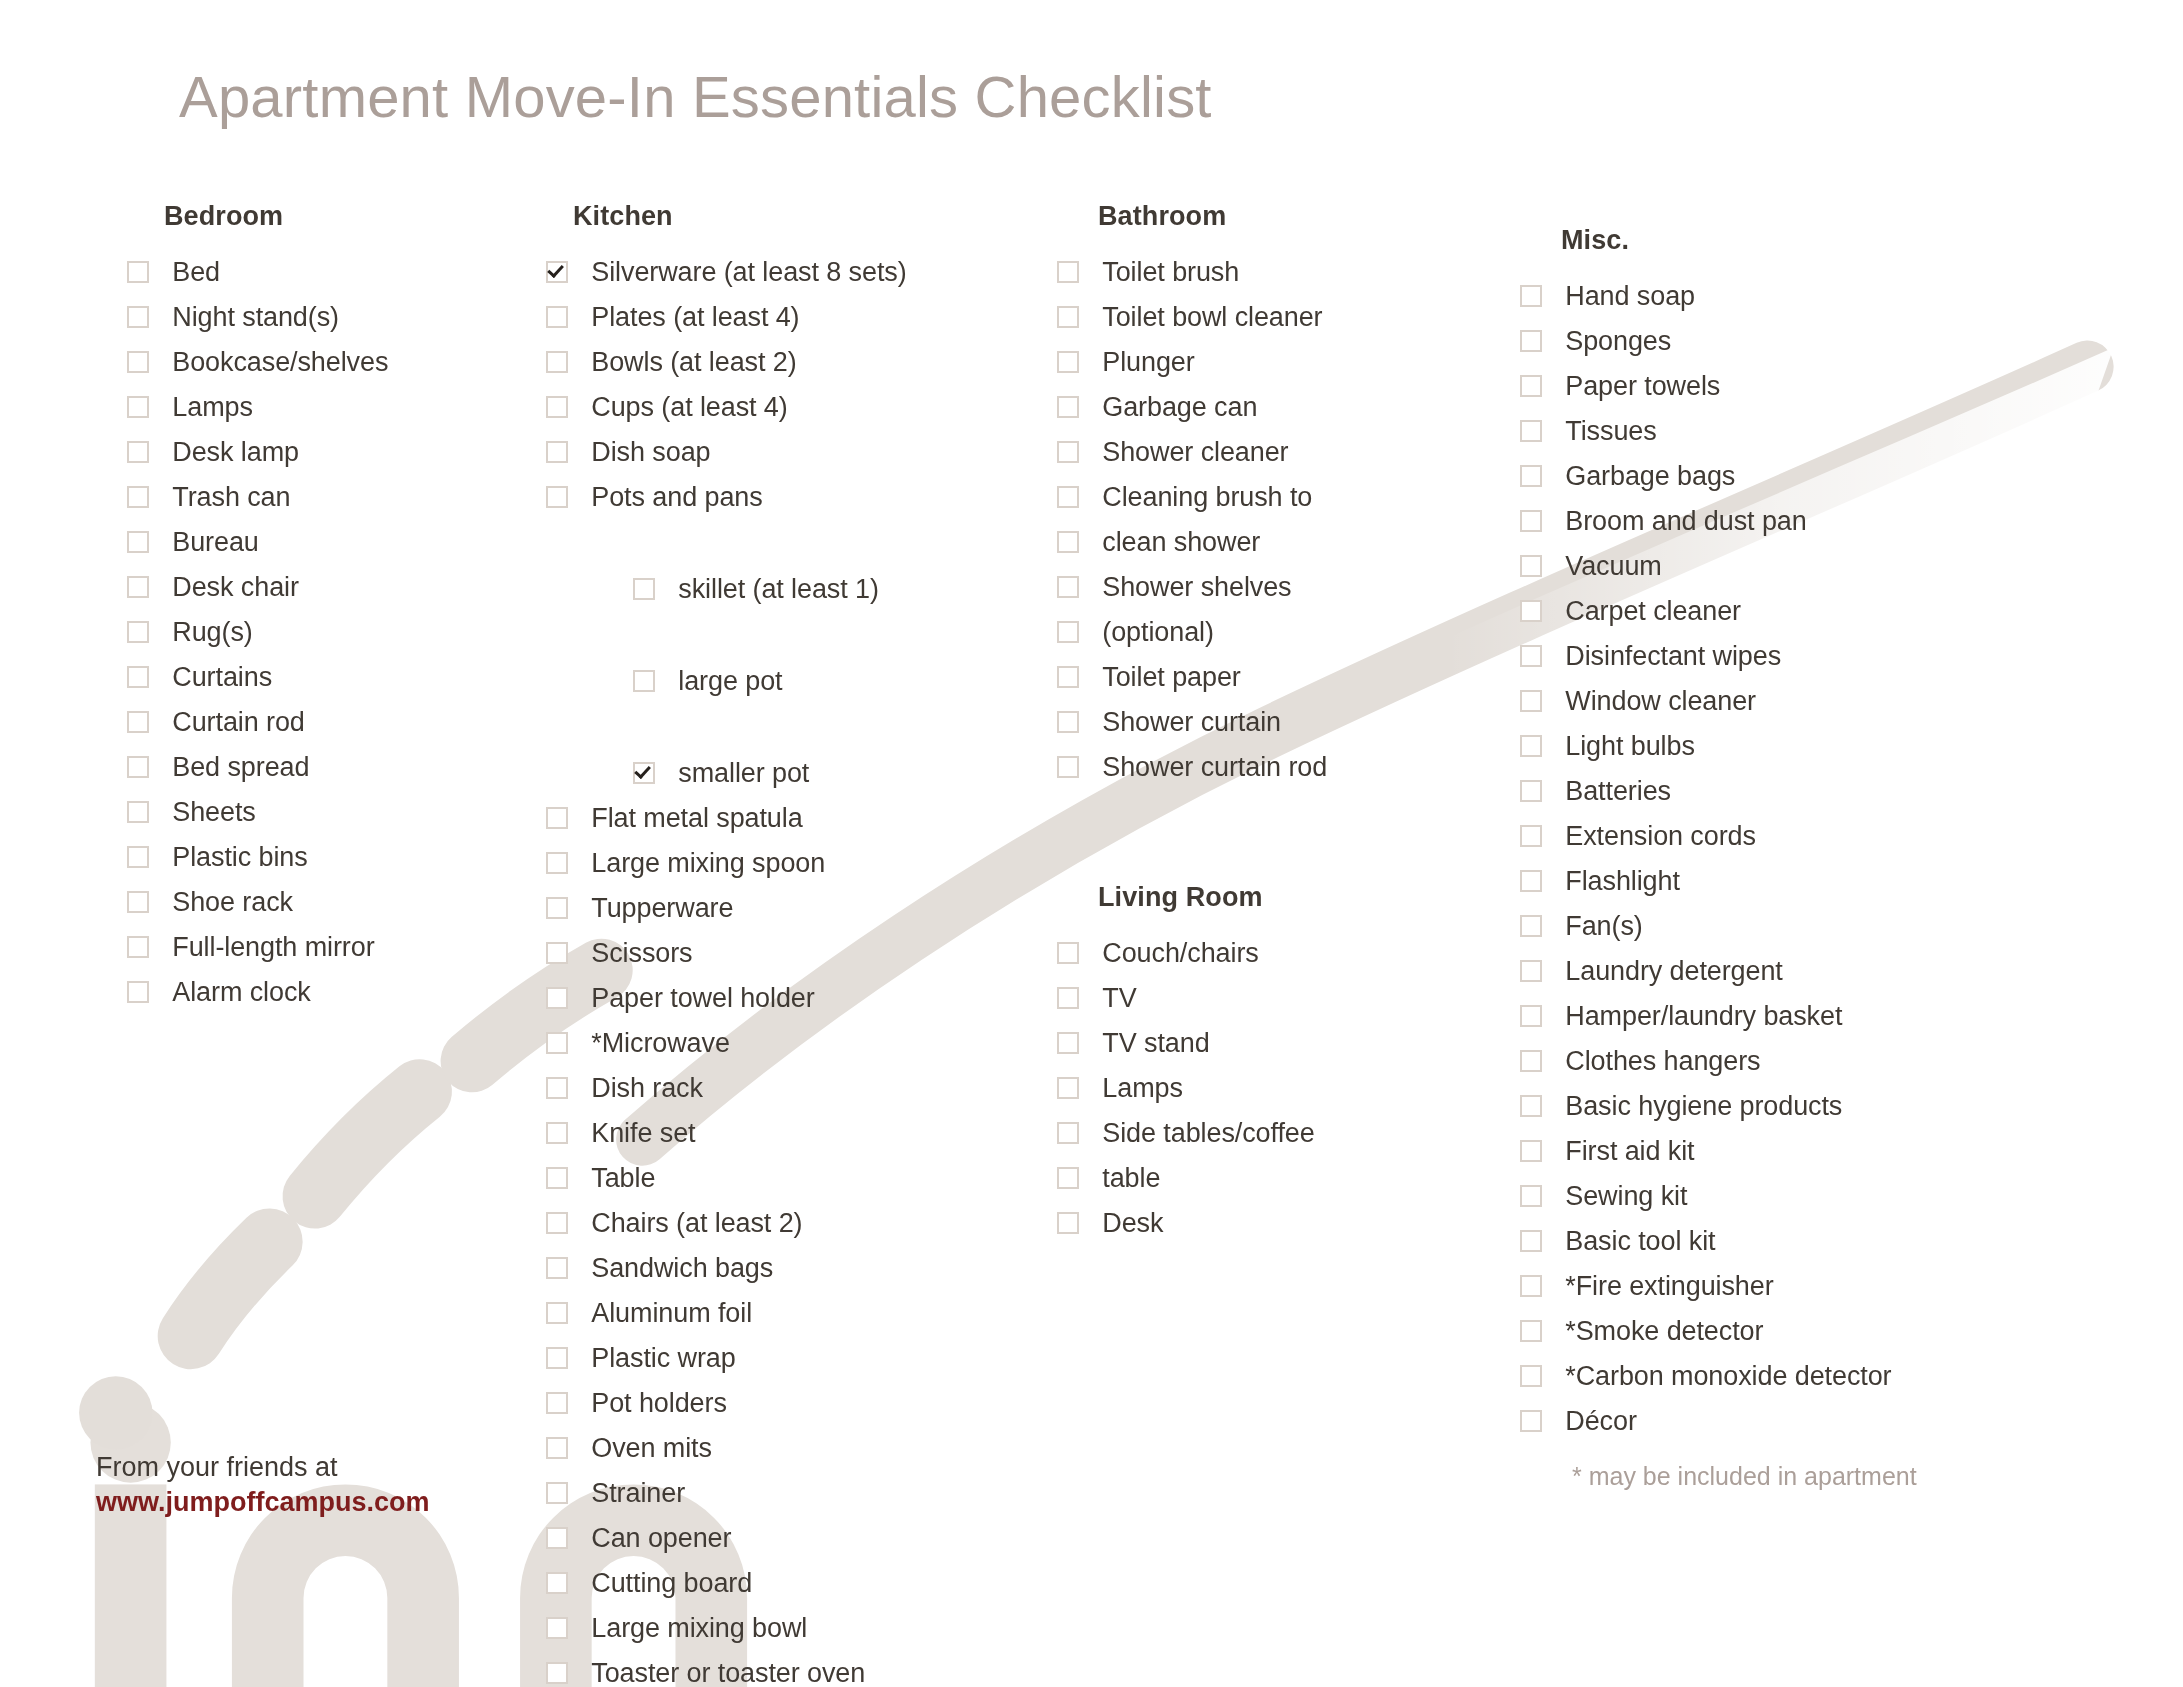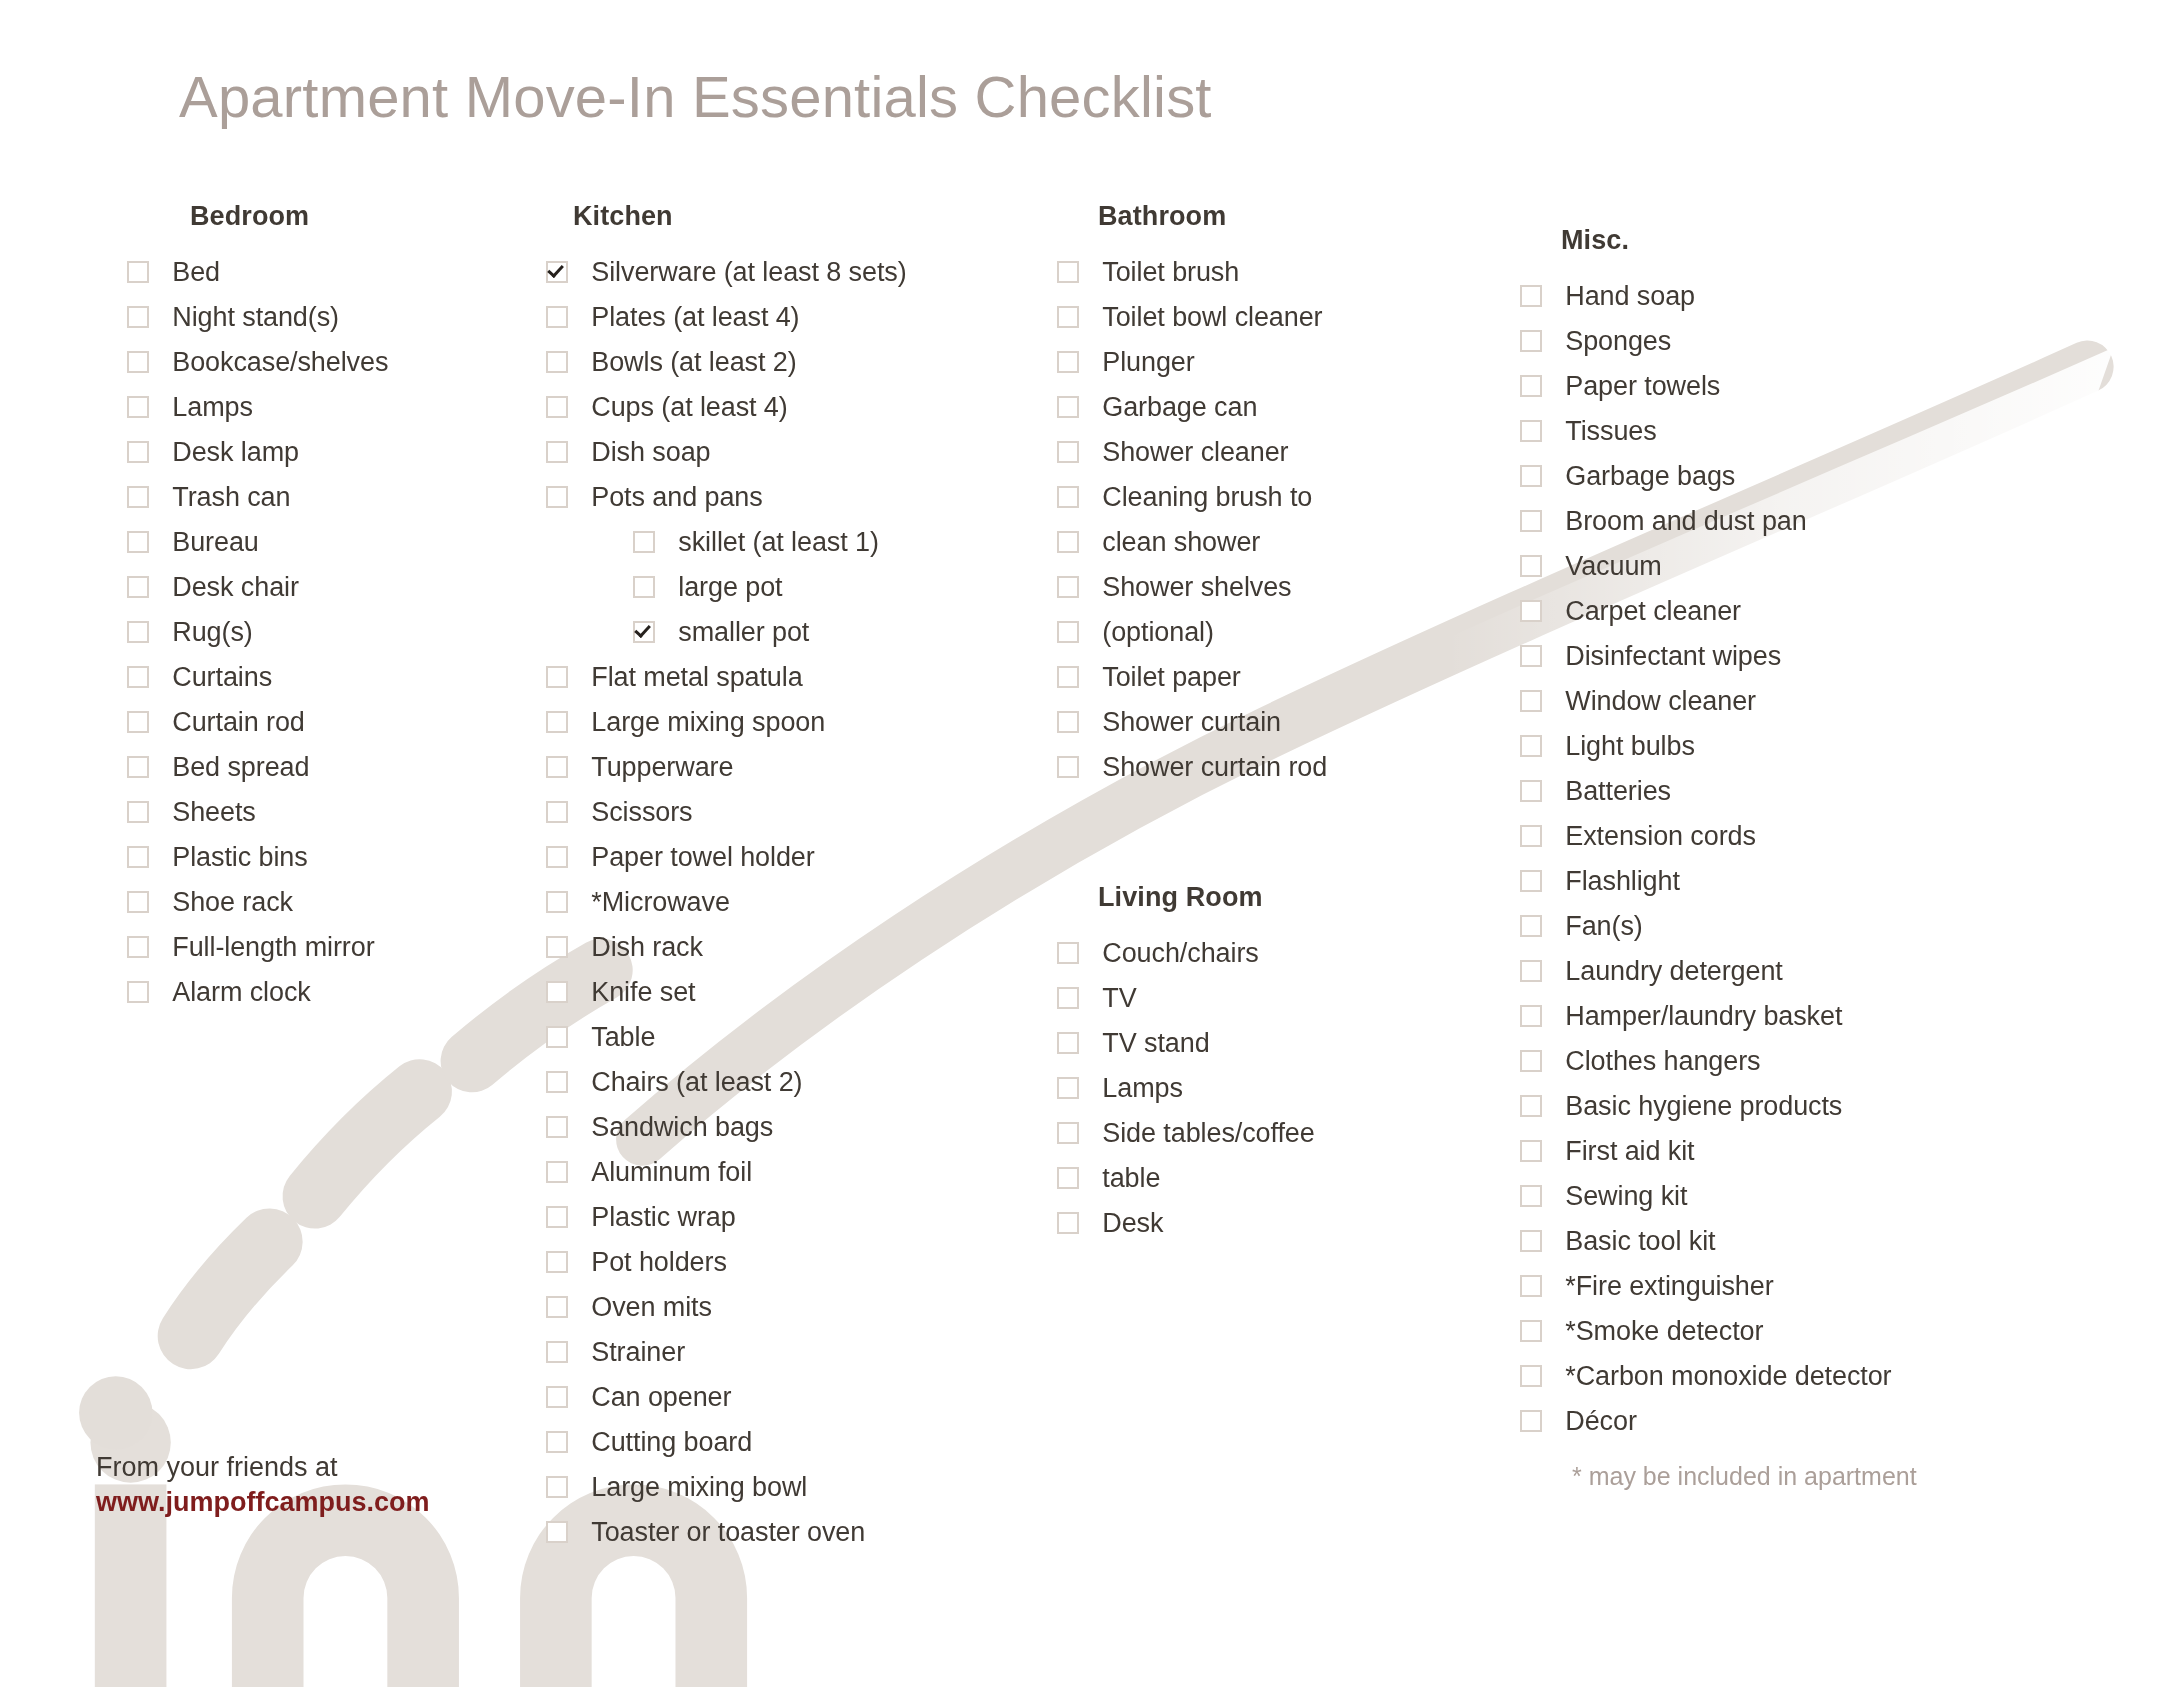--- a/index.html
+++ b/index.html
@@ -62,20 +62,21 @@
   }
 
   .row {
     display: flex;
     align-items: center;
     height: 45px;
     white-space: nowrap;
   }
   .row.sub {
     padding-left: 87px;
+    margin-top: 47px;
   }
 
   .cbox {
     width: 18.3px;
     height: 18.3px;
     border: 2.6px solid #d9d1ca;
     background: #ffffff;
     flex: 0 0 auto;
     position: relative;
     box-sizing: content-box;
@@ -167,21 +168,21 @@
       <stop offset="78%" stop-color="#ffffff" stop-opacity="0.65"></stop>
       <stop offset="100%" stop-color="#ffffff" stop-opacity="0.95"></stop>
     </linearGradient>
   </defs>
   <path d="M 735 1345 C 905 1200 1145 1028 1455 878 C 1765 730 2085 598 2400 455 L 2420 398 C 2100 540 1775 672 1460 822 C 1150 970 900 1142 720 1292 Z" fill="url(#taperGrad)"></path>
 </svg>
 
 <div id="title">Apartment Move-In Essentials Checklist</div>
 
 <div class="column" id="col-bedroom" style="left:127px; top:201px;">
-  <div class="col-header" style="margin-left:63px;">Bedroom</div>
+  <div class="col-header" style="margin-left:37px;">Bedroom</div>
   <div class="rows">
       <div class="row">
         <span class="cbox"></span>
         <span class="label">Bed</span>
       </div>
       <div class="row">
         <span class="cbox"></span>
         <span class="label">Night stand(s)</span>
       </div>
       <div class="row">

